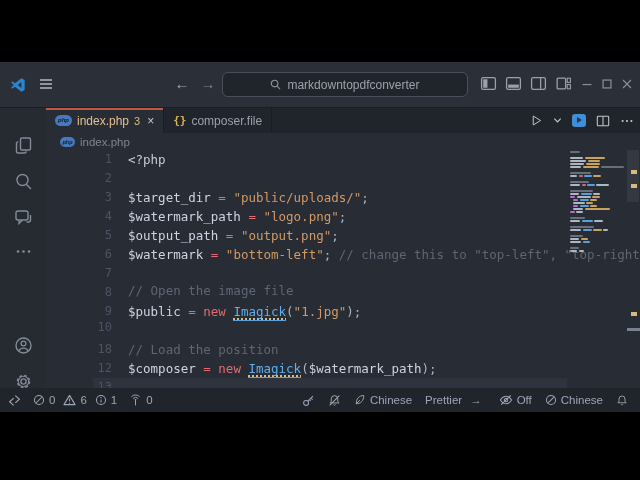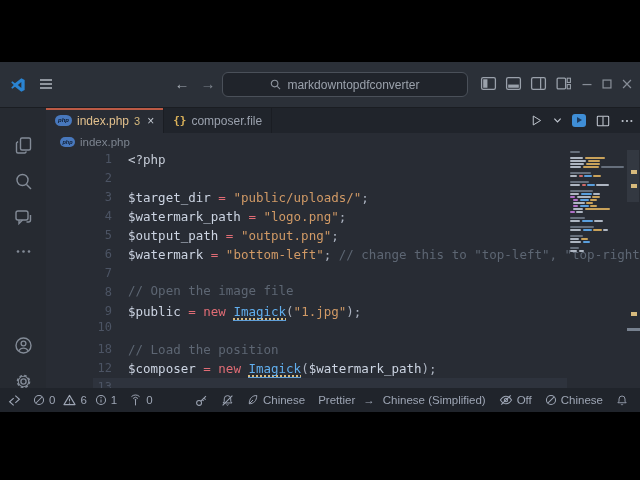--- a/index.html
+++ b/index.html
@@ -355,21 +355,20 @@
       </svg>
       <div class="sb-item">
         <svg width="12" height="12" viewBox="0 0 16 16">
           <path d="M13 2 C7 2 3 6 3 13 C9 13 13 9 13 2 Z M3 13 L8 8" fill="none" stroke="currentColor" stroke-width="1.3"></path>
         </svg>
         <span>Chinese</span>
       </div>
       <div class="sb-item">
         <span>Prettier</span>
         <span style="margin:0 4px;">→</span>
-        <span>Chinese (Simplified)</span>
       </div>
       <div class="sb-item">
         <svg width="14" height="12" viewBox="0 0 16 14">
           <path d="M1.5 7 C3.5 3.8 5.6 2.5 8 2.5 C10.4 2.5 12.5 3.8 14.5 7 C12.5 10.2 10.4 11.5 8 11.5 C5.6 11.5 3.5 10.2 1.5 7 Z" fill="none" stroke="currentColor" stroke-width="1.2"></path>
           <circle cx="8" cy="7" r="2" fill="none" stroke="currentColor" stroke-width="1.2"></circle>
           <path d="M2.5 12.5 L13.5 1.5" stroke="currentColor" stroke-width="1.3"></path>
         </svg>
         <span>Off</span>
       </div>
       <div class="sb-item">

